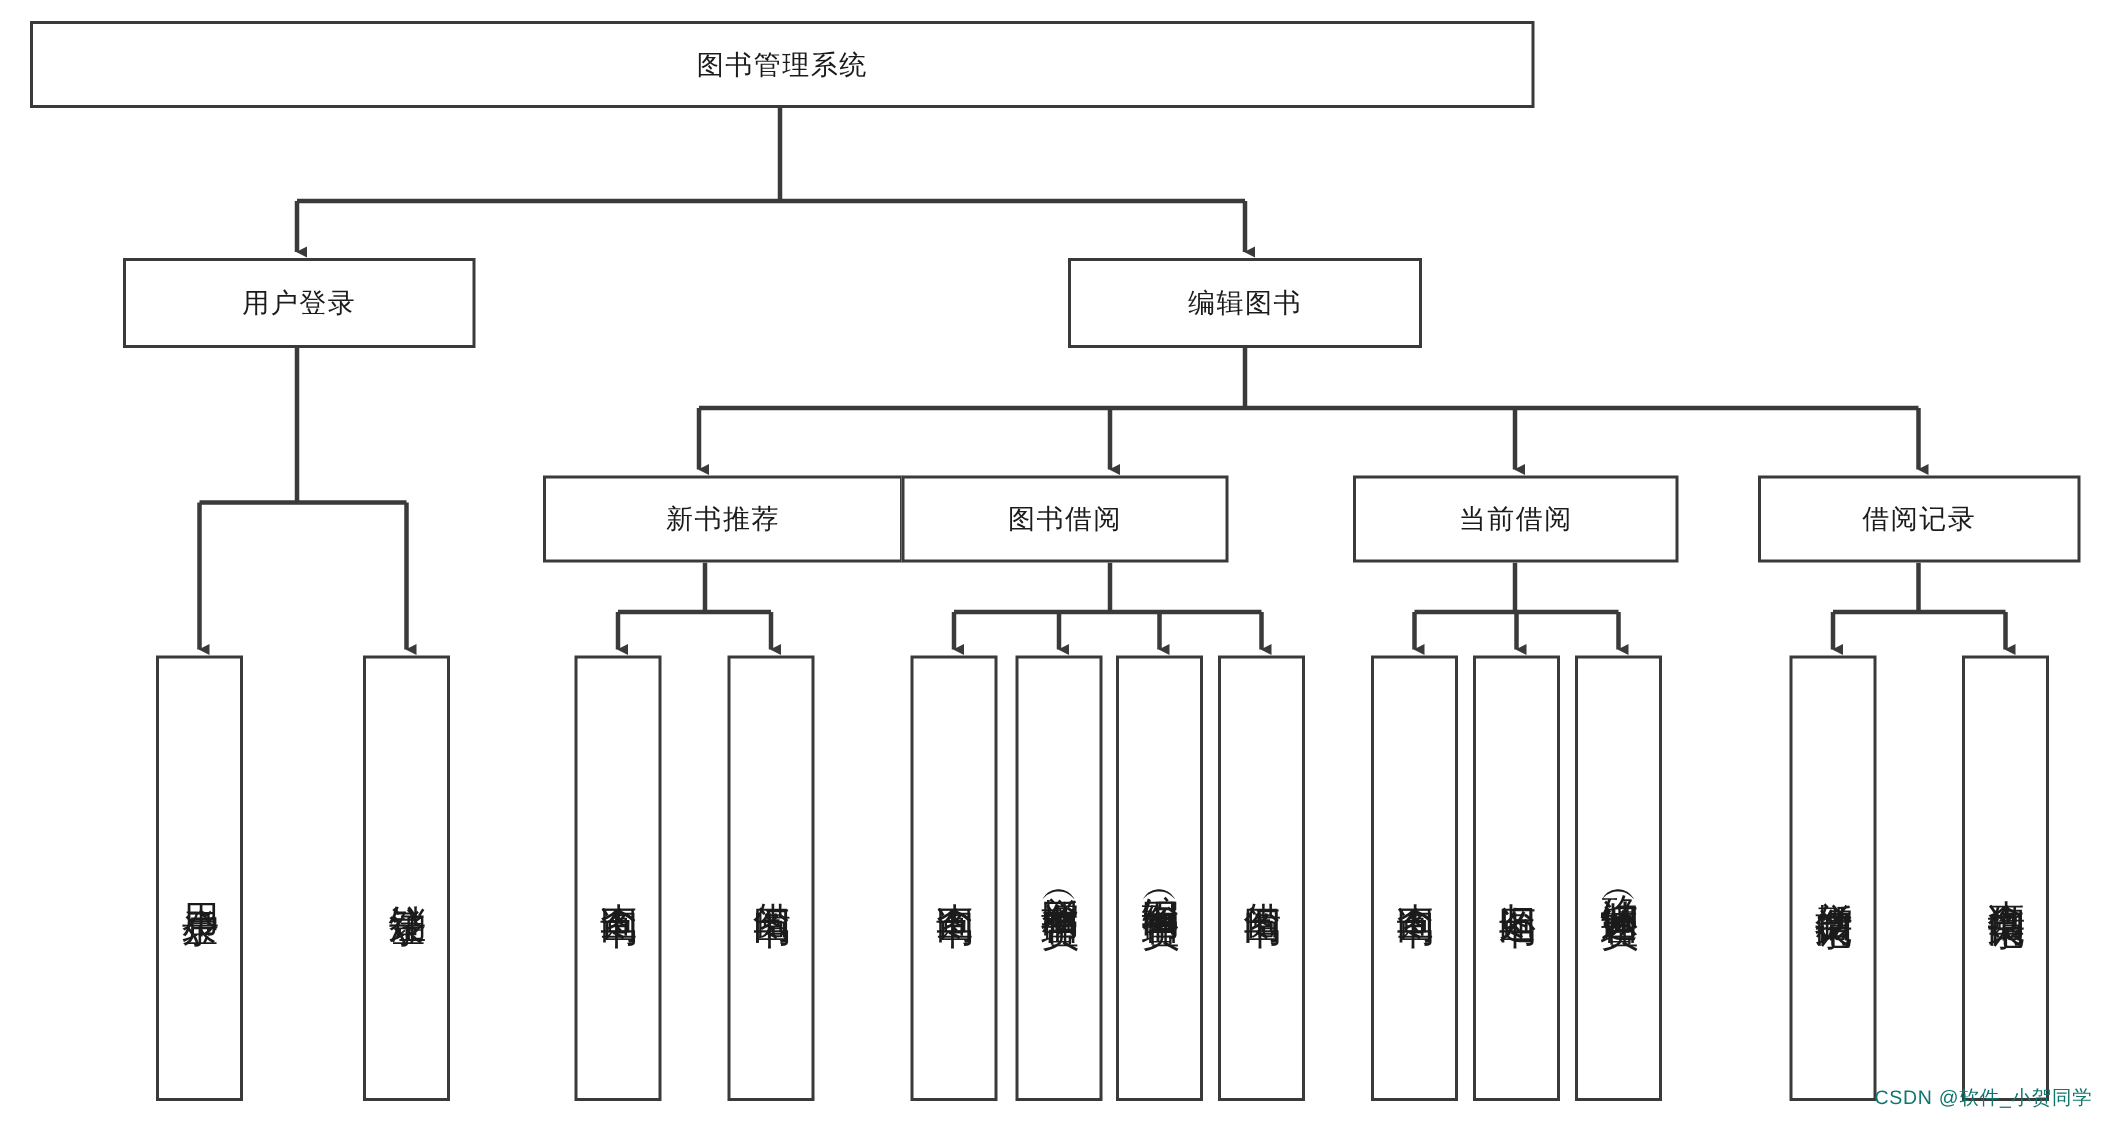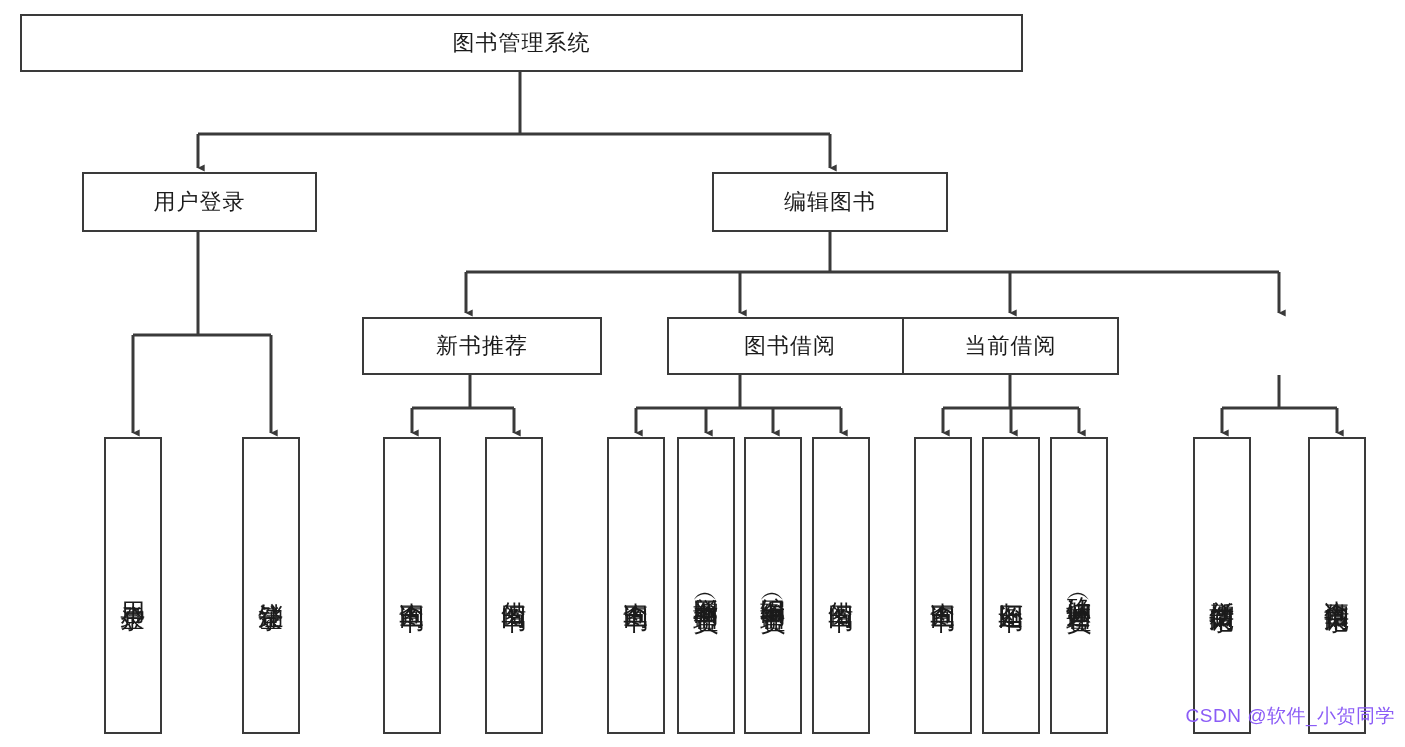--- a/index.html
+++ b/index.html
@@ -13,40 +13,40 @@
     position:absolute;
     box-sizing:border-box;
     border:2.5px solid #3a3a3a;
     background:#ffffff;
     color:#1b1b1b;
     display:flex;
     align-items:center;
     justify-content:center;
     text-align:center;
   }
-  .node.h{font-size:22px;letter-spacing:1px;}
+  .node.h{font-size:18px;letter-spacing:1px;}
   .node.leaf{
     writing-mode:vertical-rl;
     text-orientation:upright;
     font-size:25px;
     letter-spacing:2px;
     line-height:1.05;
     padding:6px 0;
   }
   .node.leaf .lbl{
     writing-mode:vertical-rl;
     text-orientation:upright;
     display:block;
     white-space:nowrap;
   }
   #watermark{
     position:absolute;
-    right:10px;bottom:18px;
-    font-size:19px;
-    color:#8b5cf6;
+    right:10px;bottom:6px;
+    font-size:13px;
+    color:#0f766e;
     letter-spacing:0.5px;
     white-space:nowrap;
     pointer-events:none;
   }
 </style>
 </head>
 <body>
 
 <div id="stage">
 
@@ -107,25 +107,28 @@
   <div class="node h" style="left:82px;top:172px;width:235px;height:60px;">
     <span class="lbl">用户登录</span>
   </div>
   <div class="node h" style="left:712px;top:172px;width:236px;height:60px;">
     <span class="lbl">编辑图书</span>
   </div>
 
   <div class="node h" style="left:362px;top:317px;width:240px;height:58px;">
     <span class="lbl">新书推荐</span>
   </div>
-  <div class="node h" style="left:667px;top:317px;width:246px;height:58px;">
+  <div class="node h" style="left:601px;top:317px;width:218px;height:58px;">
     <span class="lbl">图书借阅</span>
   </div>
   <div class="node h" style="left:902px;top:317px;width:217px;height:58px;">
     <span class="lbl">当前借阅</span>
+  </div>
+  <div class="node h" style="left:1172px;top:317px;width:215px;height:58px;">
+    <span class="lbl">借阅记录</span>
   </div>
 
   <div class="node leaf" style="left:104px;top:437px;width:58px;height:297px;">
     <span class="lbl">用户登录</span>
   </div>
   <div class="node leaf" style="left:242px;top:437px;width:58px;height:297px;">
     <span class="lbl">注销登录</span>
   </div>
 
   <div class="node leaf" style="left:383px;top:437px;width:58px;height:297px;">

